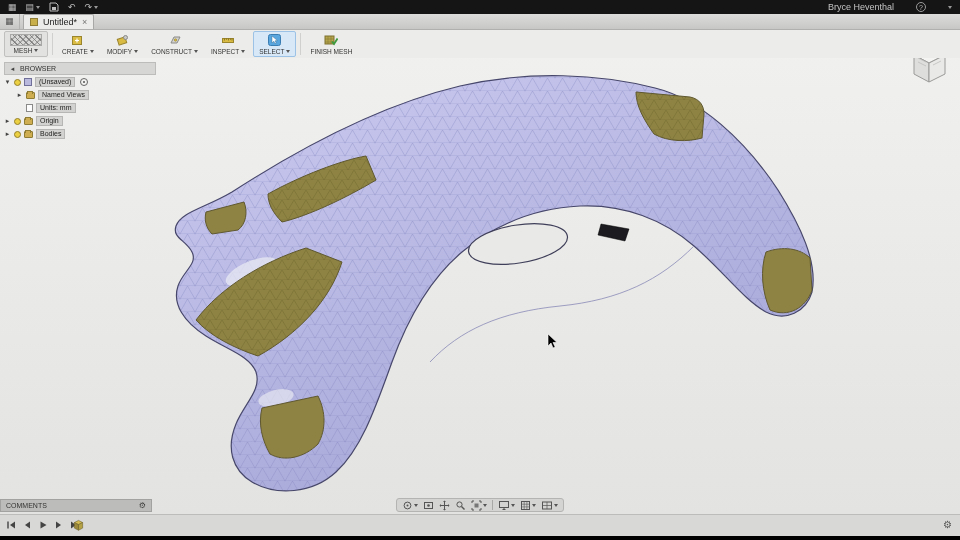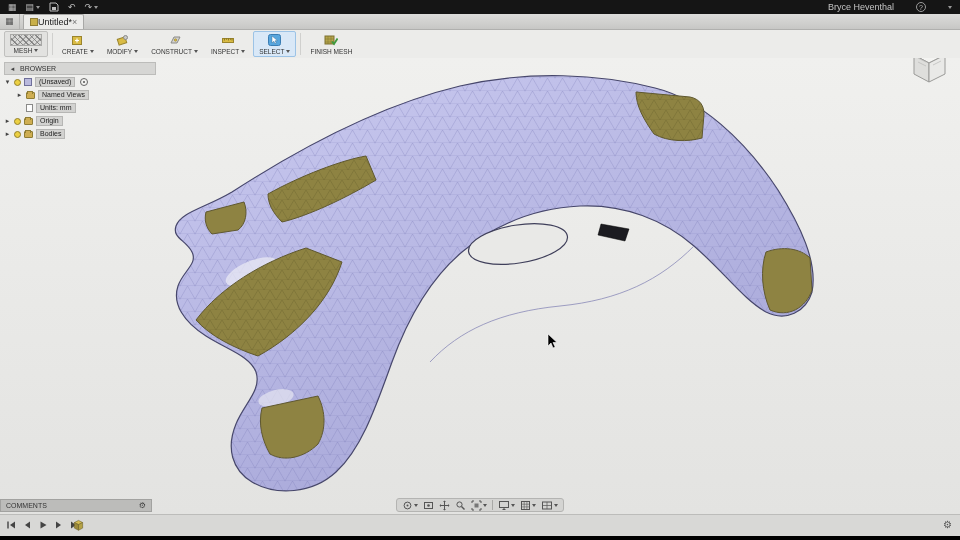--- a/index.html
+++ b/index.html
@@ -19,21 +19,21 @@
     border-top:3px solid #999;display:inline-block}
   .crt.dark{border-top-color:#555}
 
   
   #tabbar{position:absolute;top:14px;left:0;width:960px;height:16px;
     background:linear-gradient(#dcdcda,#c7c7c5);border-bottom:1px solid #b0b0ae;
     display:flex;align-items:flex-end;z-index:29}
   #panel-toggle{width:20px;height:16px;display:flex;align-items:center;justify-content:center;
     font-size:9px;color:#555;border-right:1px solid #b3b3b1}
   .tab{height:15px;margin-left:3px;background:#ececea;border:1px solid #a8a8a6;border-bottom:none;
-    border-radius:2px 2px 0 0;display:flex;align-items:center;padding:0 6px;
+    border-radius:2px 2px 0 0;display:flex;align-items:center;gap:5px;padding:0 6px;
     font-size:9px;color:#222}
   .tab-close{font-size:9px;color:#777;line-height:9px}
 
   
   #toolbar{position:absolute;top:30px;left:0;width:960px;height:28px;background:#ececea;
     display:flex;align-items:stretch;padding:1px 4px;gap:3px;z-index:28}
   .tbtn{display:flex;flex-direction:column;align-items:center;justify-content:center;
     gap:1px;padding:1px 5px;border-radius:2px}
   .tbtn .lab{font-size:6.5px;color:#333;display:flex;align-items:center;gap:2px;white-space:nowrap}
   #mesh-btn{background:#e2e2e0;border:1px solid #c0c0be}

